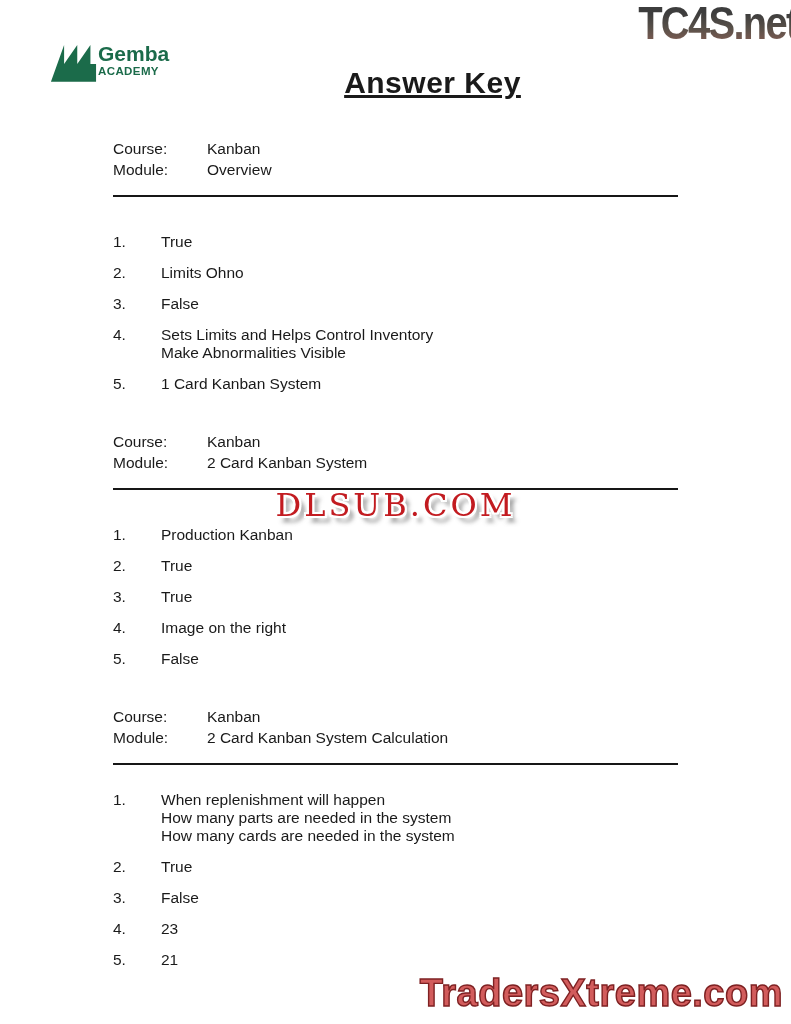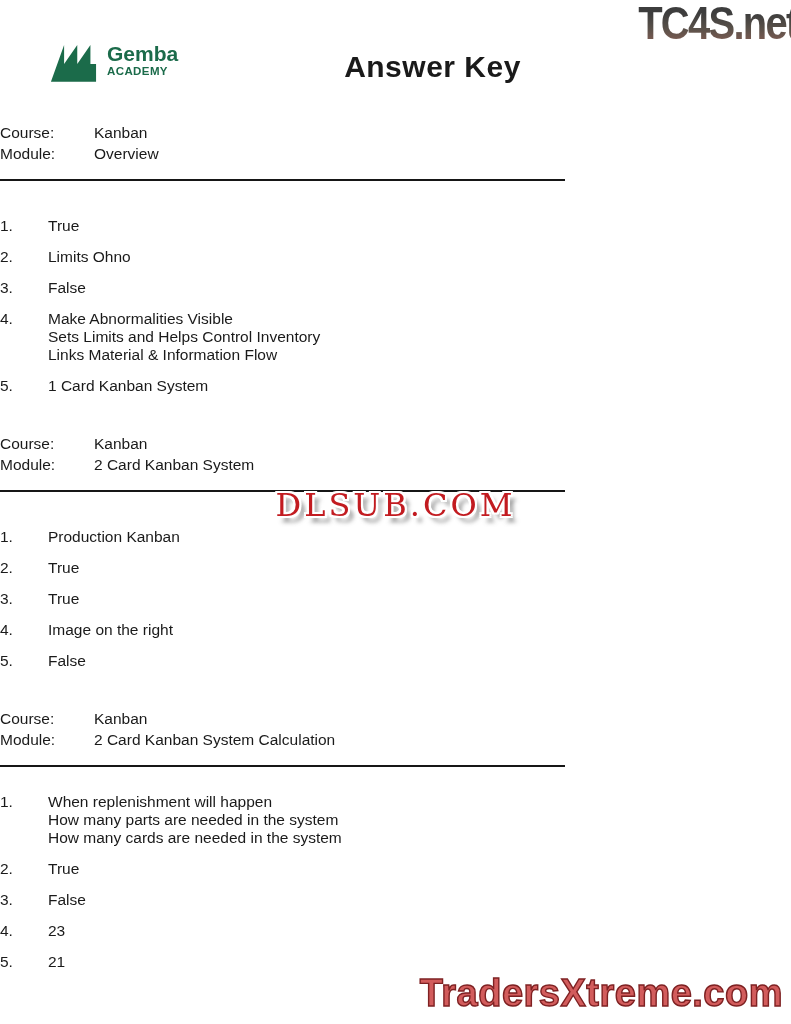--- a/index.html
+++ b/index.html
@@ -50,41 +50,42 @@
     white-space: nowrap;
     text-shadow:
       -2.5px -2.5px 1px #fff, 2.5px -2.5px 1px #fff,
       -2.5px 2.5px 1px #fff, 2.5px 2.5px 1px #fff,
       -3px 0 1px #fff, 3px 0 1px #fff, 0 -3px 1px #fff, 0 3px 1px #fff;
   }
 
   
   .logo {
     position: absolute; left: 50px; top: 40px;
-    display: flex; align-items: flex-start; gap: 10px;
+    display: flex; align-items: flex-start; gap: 1px;
   }
   .logo svg { display: block; }
   .logo-text { padding-top: 4px; }
   .logo-name {
     font-size: 21px; font-weight: bold; color: var(--logo-green);
     line-height: 20px; letter-spacing: 0px;
   }
   .logo-sub {
     font-size: 11.5px; font-weight: bold; color: var(--logo-green);
     line-height: 14px; letter-spacing: 0.4px;
   }
   .title {
-    margin: 0; padding: 50px 0 0 74px;
+    margin: 16px; padding: 50px 0 0 74px;
     text-align: center;
     font-size: 30px; font-weight: bold; letter-spacing: 0.5px;
     line-height: 34px;
+    text-decoration: underline;
   }
 
   
-  .content { width: 565px; }
+  .content { margin-left: 113px; width: 565px; }
   .course-section { margin-top: 38px; }
   .course-row { display: flex; font-size: 15.5px; line-height: 21px; }
   .course-row .lbl { width: 94px; flex: 0 0 94px; }
   .divider { border: none; border-top: 2.5px solid #161616; margin: 15px 0 0 0; }
   .items { margin-top: 36px; }
   .items.tight { margin-top: 26px; }
   .item { display: flex; margin-bottom: 13px; font-size: 15.5px; line-height: 18px; }
   .item .num { width: 48px; flex: 0 0 48px; }
 </style>
 </head>
@@ -133,23 +134,22 @@
         </div>
         <div class="item">
           <span class="num">3.</span>
           <span class="txt">
             <div class="line">False</div>
           </span>
         </div>
         <div class="item">
           <span class="num">4.</span>
           <span class="txt">
+            <div class="line">Sets Limits and Helps Control Inventory</div>
             <div class="line">Make Abnormalities Visible</div>
-            <div class="line">Sets Limits and Helps Control Inventory</div>
-            <div class="line">Links Material &amp; Information Flow</div>
           </span>
         </div>
         <div class="item">
           <span class="num">5.</span>
           <span class="txt">
             <div class="line">1 Card Kanban System</div>
           </span>
         </div>
       </div>
     </section>

